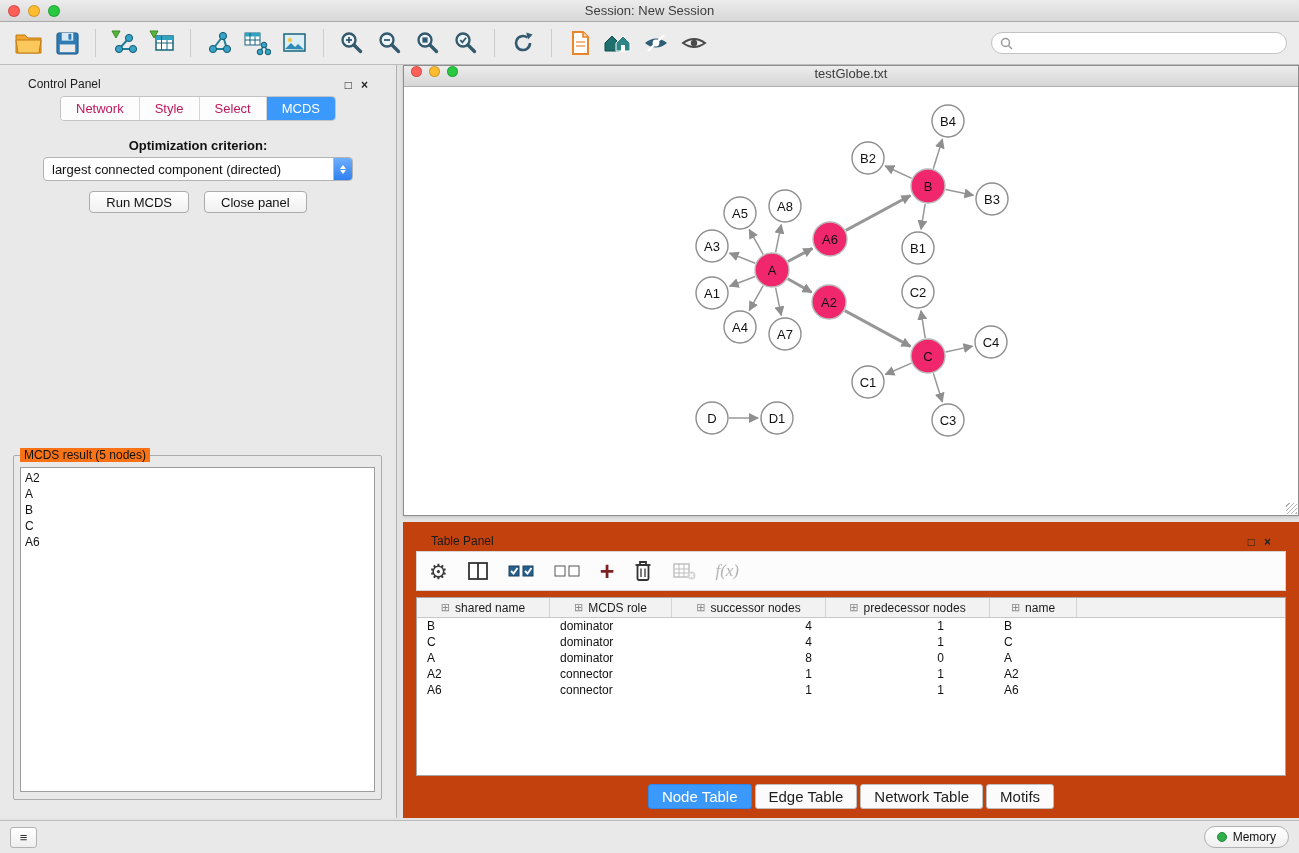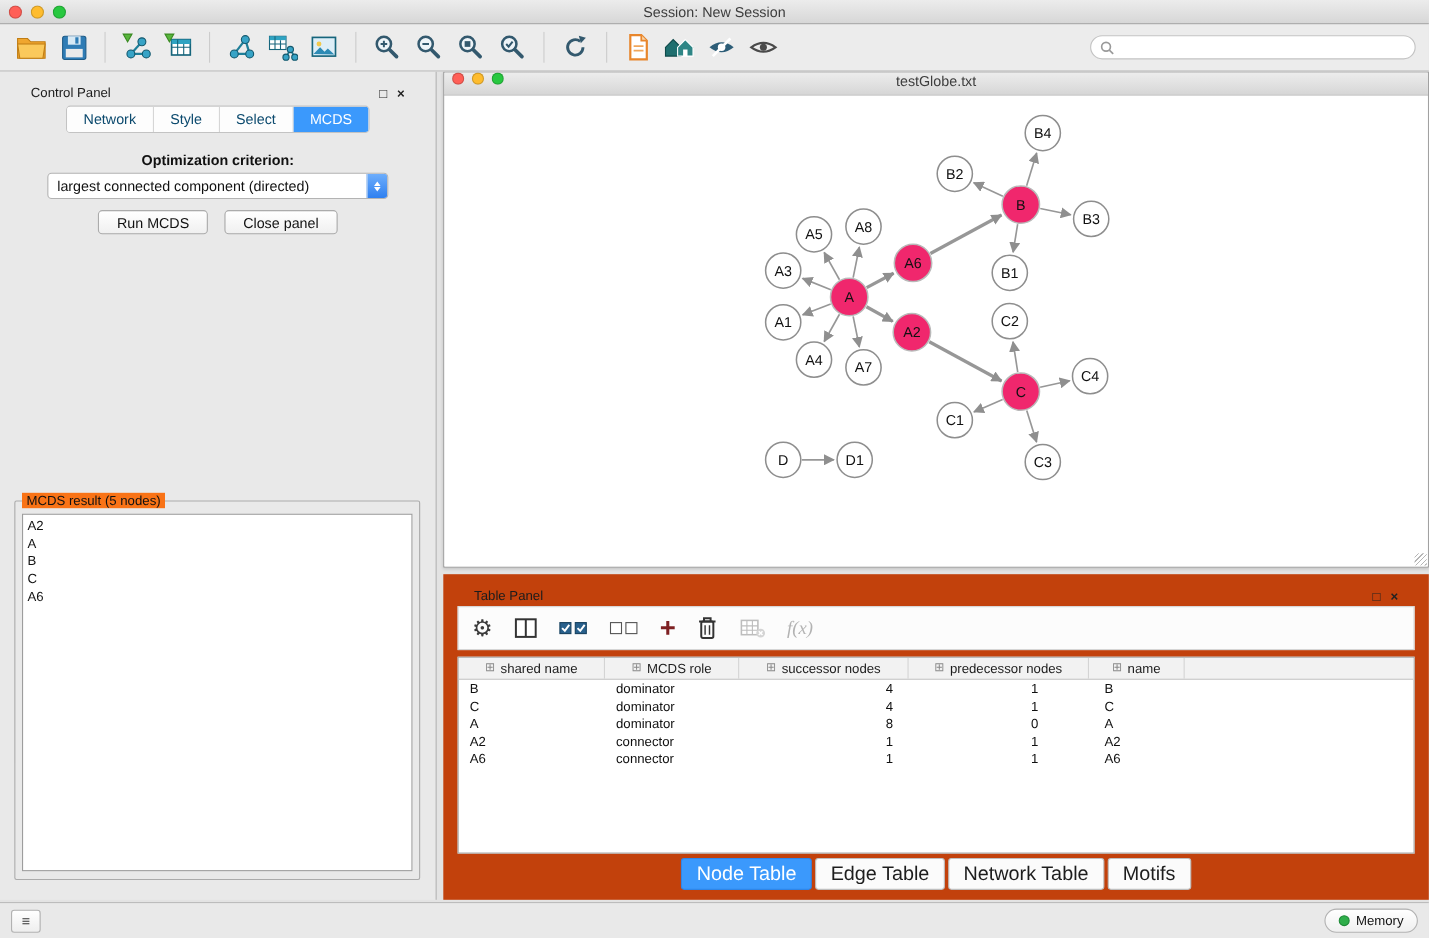--- a/index.html
+++ b/index.html
@@ -18,21 +18,21 @@
   .vsep{width:1px;height:28px;background:#cccccc;margin:0 9px;}
   #searchbox{margin-left:auto;margin-right:2px;width:296px;height:22px;border:1px solid #c3c3c3;border-radius:11px;background:#fff;display:flex;align-items:center;padding:0 8px;}
   #searchbox input{border:none;outline:none;flex:1;font-size:12px;background:transparent;margin-left:6px;color:#333;}
 
   
   #control-panel{position:absolute;left:0;top:65px;width:397px;height:753px;background:#e9e9e9;border-right:1px solid #b2b2b2;}
   .panel-header{position:absolute;left:0;top:0;right:0;height:26px;display:flex;align-items:flex-end;padding:0 28px;font-size:12px;color:#1c1c1c;}
   .ph-icons{margin-left:auto;display:flex;gap:9px;font-size:12px;color:#222;}
   .ph-icons span{cursor:default;line-height:12px;}
   #cp-tabs{position:absolute;top:31px;left:50%;transform:translateX(-50%);display:flex;border:1px solid #c3c3c3;border-radius:4px;background:#fff;overflow:hidden;}
-  .cp-tab{padding:4px 15px;font-size:13px;color:#0c4a6e;border-right:1px solid #d6d6d6;background:#fdfdfd;}
+  .cp-tab{padding:4px 15px;font-size:13px;color:#be185d;border-right:1px solid #d6d6d6;background:#fdfdfd;}
   .cp-tab:last-child{border-right:none;}
   .cp-tab.active{background:#3b99fc;color:#fff;}
   .opt-label{position:absolute;top:73px;left:0;right:0;text-align:center;font-size:13px;color:#111;font-weight:bold;}
   #criterion-select{position:absolute;top:92px;left:43px;right:43px;height:24px;background:#fff;border:1px solid #b3b3b3;border-radius:4px;display:flex;align-items:center;overflow:hidden;}
   #criterion-select .val{flex:1;font-size:13px;color:#111;padding-left:8px;white-space:nowrap;}
   .combo-btn{width:19px;height:100%;background:linear-gradient(#6eaefc,#2f80f0);display:flex;flex-direction:column;align-items:center;justify-content:center;gap:1px;border-left:1px solid #9cc0ef;}
   .combo-btn i{display:block;width:0;height:0;border-left:3.5px solid transparent;border-right:3.5px solid transparent;}
   .combo-btn .up{border-bottom:4.5px solid #fff;}
   .combo-btn .down{border-top:4.5px solid #fff;}
   .btn-row{position:absolute;top:126px;left:0;right:0;display:flex;justify-content:center;gap:15px;}
@@ -64,21 +64,21 @@
   .th .hicon{color:#8b8b8b;font-size:11px;line-height:11px;}
   .th.fill{flex:1;border-right:none;}
   .trow{display:flex;height:16px;align-items:center;}
   .tcell{font-size:12px;color:#101010;white-space:nowrap;overflow:hidden;}
   .c0{width:133px;padding-left:10px;}
   .c1{width:122px;padding-left:10px;}
   .c2{width:154px;text-align:right;padding-right:14px;}
   .c3{width:164px;text-align:right;padding-right:46px;}
   .c4{width:87px;padding-left:14px;}
   #tp-tabs{position:absolute;bottom:9px;left:0;right:0;display:flex;justify-content:center;gap:3px;}
-  .tp-tab{padding:3px 13px;font-size:18px;border:1px solid #bfbfbf;border-radius:3px;background:#fbfbfb;color:#1d1d1d;}
+  .tp-tab{padding:3px 13px;font-size:15px;border:1px solid #bfbfbf;border-radius:3px;background:#fbfbfb;color:#1d1d1d;}
   .tp-tab.active{background:#3b99fc;border-color:#2f86e8;color:#fff;}
 
   
   #statusbar{position:absolute;left:0;top:820px;width:1299px;height:33px;background:#e9e9e9;border-top:1px solid #bcbcbc;display:flex;align-items:center;padding:0 10px;}
   #status-left-btn{width:27px;height:21px;border:1px solid #b2b2b2;border-radius:3px;background:linear-gradient(#fff,#eee);display:flex;align-items:center;justify-content:center;font-size:13px;color:#333;}
   #memory-btn{margin-left:auto;height:22px;border:1px solid #b2b2b2;border-radius:11px;background:linear-gradient(#fff,#efefef);display:flex;align-items:center;gap:6px;padding:0 12px;font-size:12px;color:#111;}
   .green-dot{width:10px;height:10px;border-radius:50%;background:#2fae4a;border:1px solid #1f8a37;}
 </style>
 </head>
 <body>

